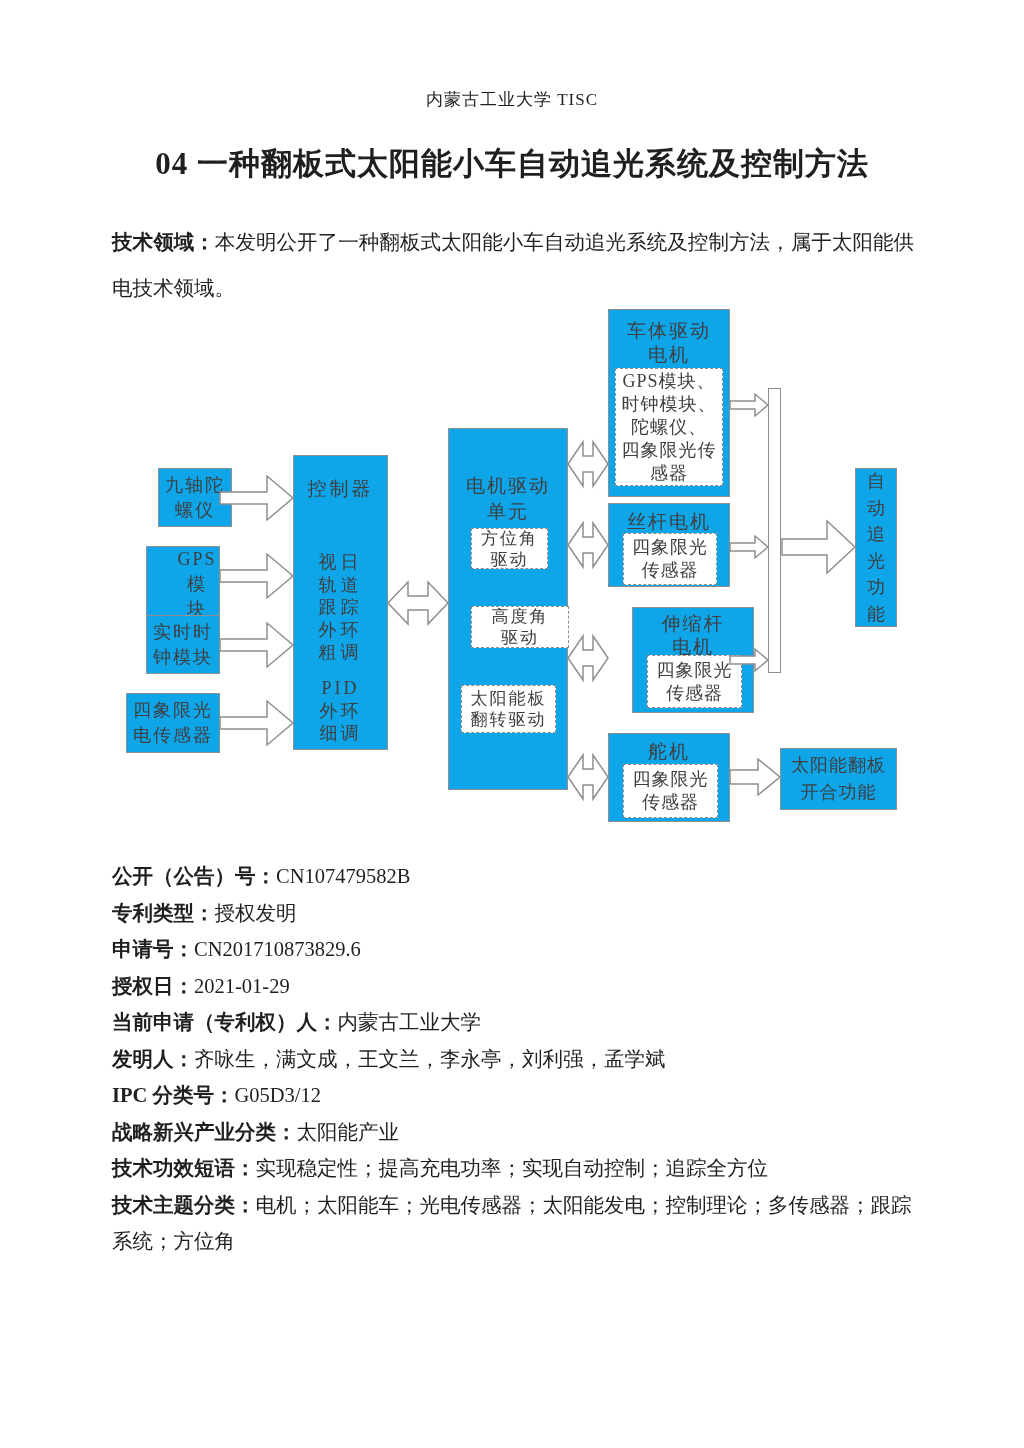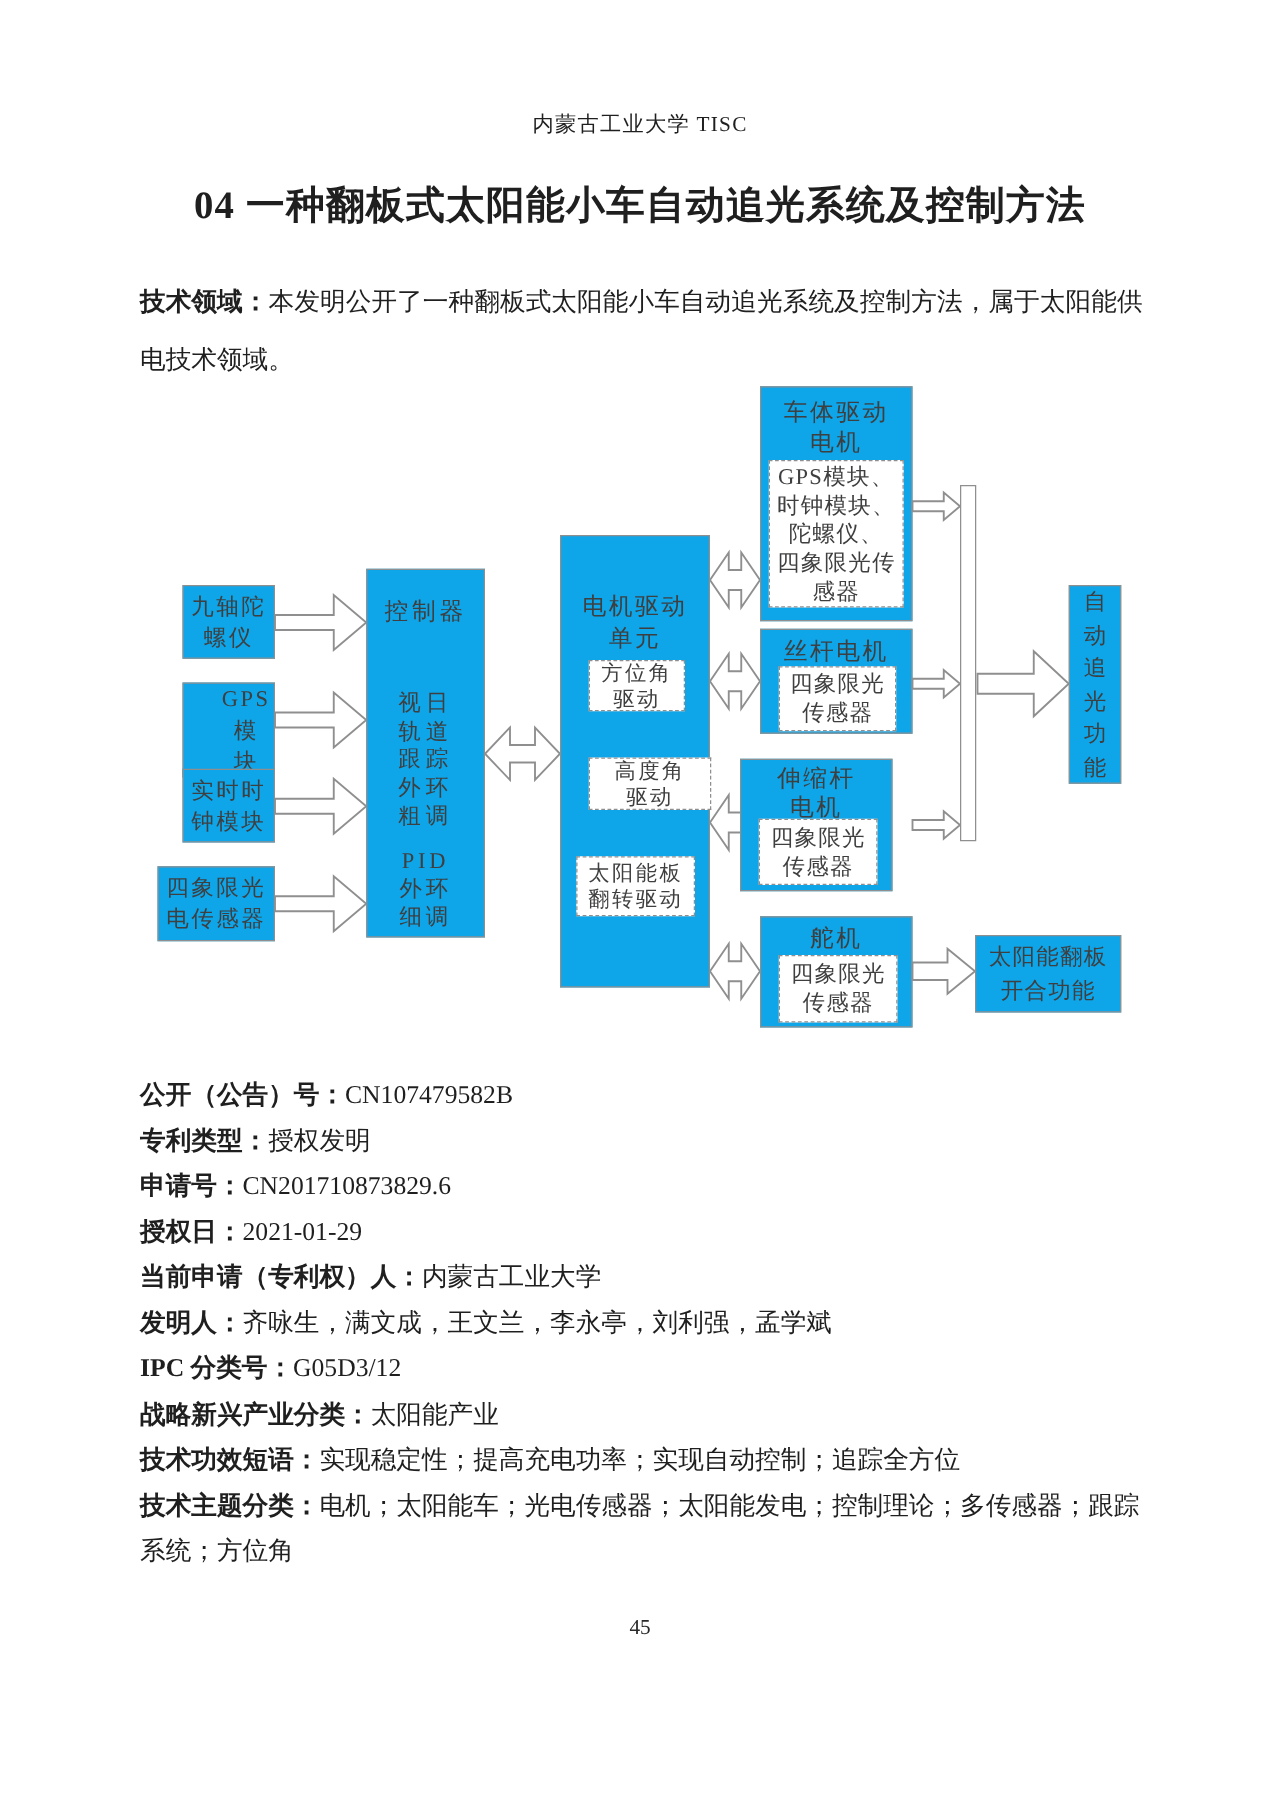--- a/index.html
+++ b/index.html
@@ -44,21 +44,21 @@
 
 <div class="page">
 
   <div class="abs doc-header">内蒙古工业大学 TISC</div>
   <div class="abs doc-title">04 一种翻板式太阳能小车自动追光系统及控制方法</div>
 
   <div class="abs abstract"><b>技术领域：</b><span>本发明公开了一种翻板式太阳能小车自动追光系统及控制方法，属于太阳能供电技术领域。</span></div>
 
   <div class="dgm">
 
-    <div class="box cbox sensor pre" style="left:146px;top:468px;width:74px;height:59px;">九轴陀
+    <div class="box cbox sensor pre" style="left:158px;top:468px;width:74px;height:59px;">九轴陀
 螺仪</div>
     <div class="box cbox sensor pre" style="left:146px;top:546px;width:74px;height:76px;padding-left:28px;">GPS模
 块</div>
     <div class="box cbox sensor pre" style="left:146px;top:615px;width:74px;height:59px;">实时时
 钟模块</div>
     <div class="box cbox sensor pre" style="left:126px;top:693px;width:94px;height:60px;">四象限光
 电传感器</div>
 
     <svg class="arrow" style="left:220px;top:476px;" width="73" height="44" viewBox="0 0 73 44">
       <polygon points="0,16 47,16 47,0 73,22 47,44 47,28 0,28"></polygon>
@@ -120,21 +120,21 @@
 时钟模块、
 陀螺仪、
 四象限光传
 感器</div>
     </div>
     <div class="box" style="left:608px;top:503px;width:122px;height:84px;">
       <div class="act-title pre" style="top:6px;">丝杆电机</div>
       <div class="dashed inner-txt pre" style="left:14px;top:29px;width:94px;height:52px;">四象限光
 传感器</div>
     </div>
-    <div class="box" style="left:592px;top:607px;width:122px;height:106px;">
+    <div class="box" style="left:632px;top:607px;width:122px;height:106px;">
       <div class="act-title pre" style="top:4px;line-height:23px;">伸缩杆
 电机</div>
       <div class="dashed inner-txt pre" style="left:14px;top:47px;width:95px;height:53px;">四象限光
 传感器</div>
     </div>
     <div class="box" style="left:608px;top:733px;width:122px;height:89px;">
       <div class="act-title pre" style="top:6px;">舵机</div>
       <div class="dashed inner-txt pre" style="left:14px;top:30px;width:95px;height:54px;">四象限光
 传感器</div>
     </div>
@@ -176,15 +176,14 @@
     <p class="detail-line"><b>申请号：</b><span>CN201710873829.6</span></p>
     <p class="detail-line"><b>授权日：</b><span>2021-01-29</span></p>
     <p class="detail-line"><b>当前申请（专利权）人：</b><span>内蒙古工业大学</span></p>
     <p class="detail-line"><b>发明人：</b><span>齐咏生，满文成，王文兰，李永亭，刘利强，孟学斌</span></p>
     <p class="detail-line"><b>IPC 分类号：</b><span>G05D3/12</span></p>
     <p class="detail-line"><b>战略新兴产业分类：</b><span>太阳能产业</span></p>
     <p class="detail-line"><b>技术功效短语：</b><span>实现稳定性；提高充电功率；实现自动控制；追踪全方位</span></p>
     <p class="detail-line"><b>技术主题分类：</b><span>电机；太阳能车；光电传感器；太阳能发电；控制理论；多传感器；跟踪系统；方位角</span></p>
   </div>
 
-  <div class="abs page-number">45</div>
 
 </div>
 
 </body></html>

